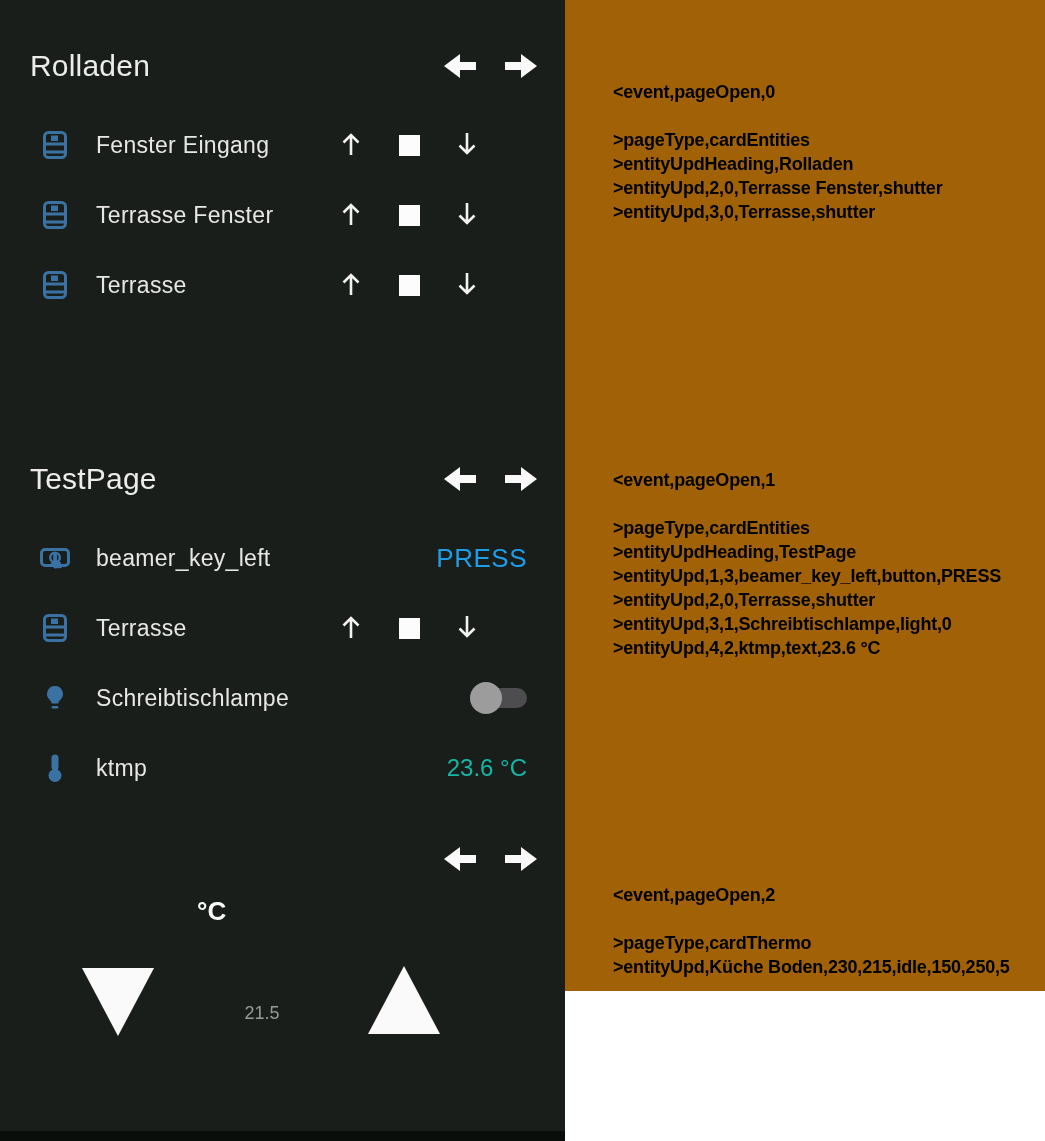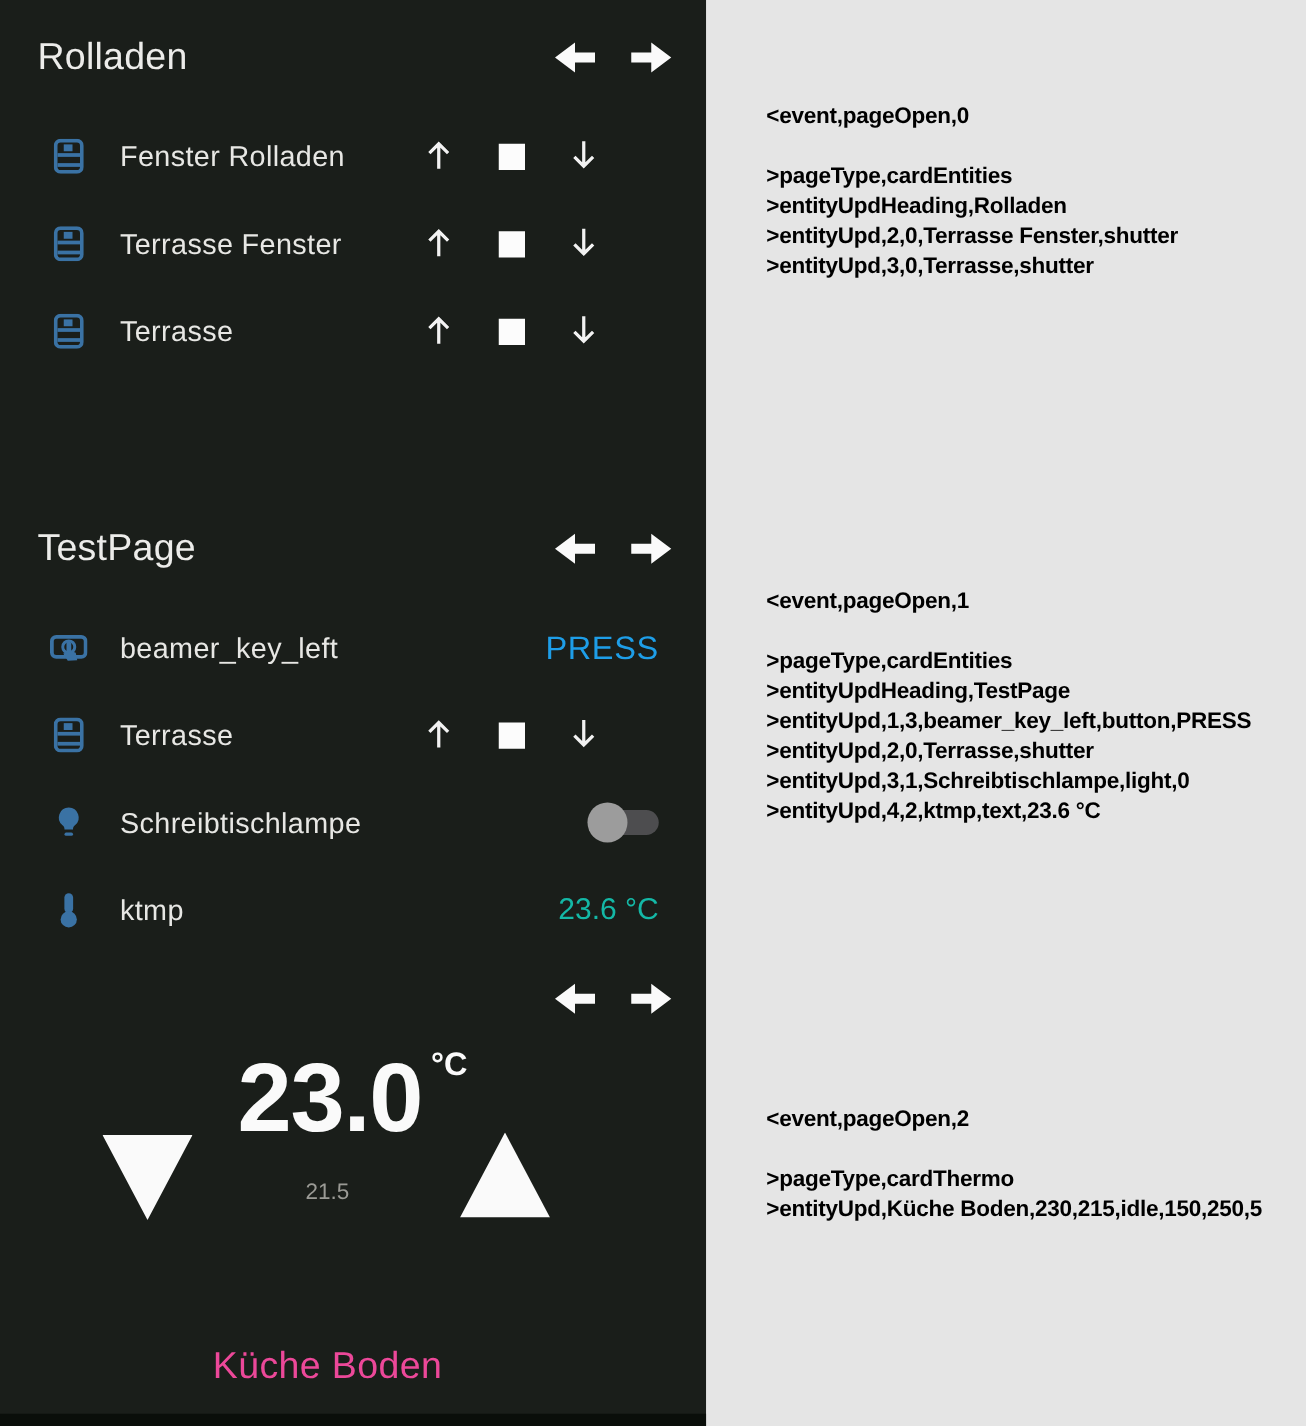--- a/index.html
+++ b/index.html
@@ -6,21 +6,21 @@
   .page {
     position:relative; width:1045px; height:1141px; overflow:hidden;
     font-family:"Liberation Sans", sans-serif; background:#ffffff;
   }
 
   
   .device-column {
     position:absolute; top:0; left:0; width:565px; height:1141px;
     background:var(--panel-background,#1a1e1a);
   }
-  .card { position:relative; }
+  .card { position:relative;margin-top:20px; }
   .card-header { display:flex; align-items:flex-start; justify-content:space-between;
     padding:27px 25px 0 30px; }
   .card-title { margin:0; font-size:30px; font-weight:400; color:#ececea;
     line-height:38px; letter-spacing:.2px; }
   .nav { display:flex; gap:27px; align-items:center; margin-top:4px; }
   .navbtn { background:none; border:0; padding:0; cursor:pointer;
     width:36px; height:30px; color:#fafafa; display:block; }
   .navbtn svg { display:block; }
 
   .rows { margin-top:25px; padding:0 38px 0 40px; }
@@ -57,22 +57,22 @@
   .tri-up { left:368px; top:153px; }
   .thermo-center { position:absolute; left:112px; width:300px; text-align:center; }
   .setpoint { top:190px; font-size:18px; color:var(--text-muted,#9a9a95); }
   .hvac-state { top:224px; font-size:26px; color:var(--text-muted,#9a9a95); }
   .thermo-title { top:323px; font-size:30px; color:#ec4899; letter-spacing:.3px; }
 
   .bottom-strip { position:absolute; bottom:0; left:0; width:565px; height:10px;
     background:#0a0e0a; }
 
   
-  .log-column { position:absolute; top:0; left:565px; width:480px; height:1141px;
-    background:#e5e5e5; }
+  .log-column { position:absolute; top:0; left:565px; width:480px; height:991px;
+    background:#a16207; }
   .log-block { position:absolute; left:48px; white-space:nowrap; font-weight:700;
     font-size:18px; line-height:24px; color:var(--log-text,#000000);
     letter-spacing:-.2px; }
   .log-event { margin-bottom:24px; }
 </style>
 </head>
 <body>
 
 <div class="page">
 
@@ -98,21 +98,21 @@
 
         <div class="row">
           <span class="eicon">
               <svg width="24" height="28" viewBox="0 0 24 28">
                 <rect x="1.5" y="1.5" width="21" height="25" rx="4" fill="none" stroke="currentColor" stroke-width="3"></rect>
                 <rect x="8" y="4.5" width="7" height="5.5" fill="currentColor"></rect>
                 <rect x="3" y="11.5" width="18" height="3" fill="currentColor"></rect>
                 <rect x="3" y="19.5" width="18" height="3" fill="currentColor"></rect>
               </svg>
             </span>
-          <span class="elabel">Fenster Rolladen</span>
+          <span class="elabel">Fenster Eingang</span>
           <div class="row-right shutter-ctl">
             <button class="ctl">
                 <span><svg width="24" height="30" viewBox="0 0 24 30">
                     <path d="M12 26 V6 M4.5 13.5 L12 6 L19.5 13.5" stroke="currentColor" stroke-width="2.6" fill="none"></path>
                   </svg></span>
               </button>
             <button class="ctl">
                 <span class="stopsq"></span>
               </button>
             <button class="ctl">
@@ -278,21 +278,20 @@
                 <path d="M35 11 H19 V3 L3 15 L19 27 V19 H35 Z" fill="currentColor"></path>
               </svg></span>
         </button>
         <button class="navbtn">
           <span><svg width="36" height="30" viewBox="0 0 36 30">
                 <path d="M1 11 H17 V3 L33 15 L17 27 V19 H1 Z" fill="currentColor"></path>
               </svg></span>
         </button>
       </div>
       <div class="thermo-temp">
-        <span class="temp-value">23.0</span>
         <span class="temp-unit">°C</span>
       </div>
       <button class="tri tri-down">
         <span><svg width="72" height="68" viewBox="0 0 72 68">
               <polygon points="0,0 72,0 36,68" fill="currentColor"></polygon>
             </svg></span>
       </button>
       <button class="tri tri-up">
         <span><svg width="72" height="68" viewBox="0 0 72 68">
               <polygon points="36,0 72,68 0,68" fill="currentColor"></polygon>

